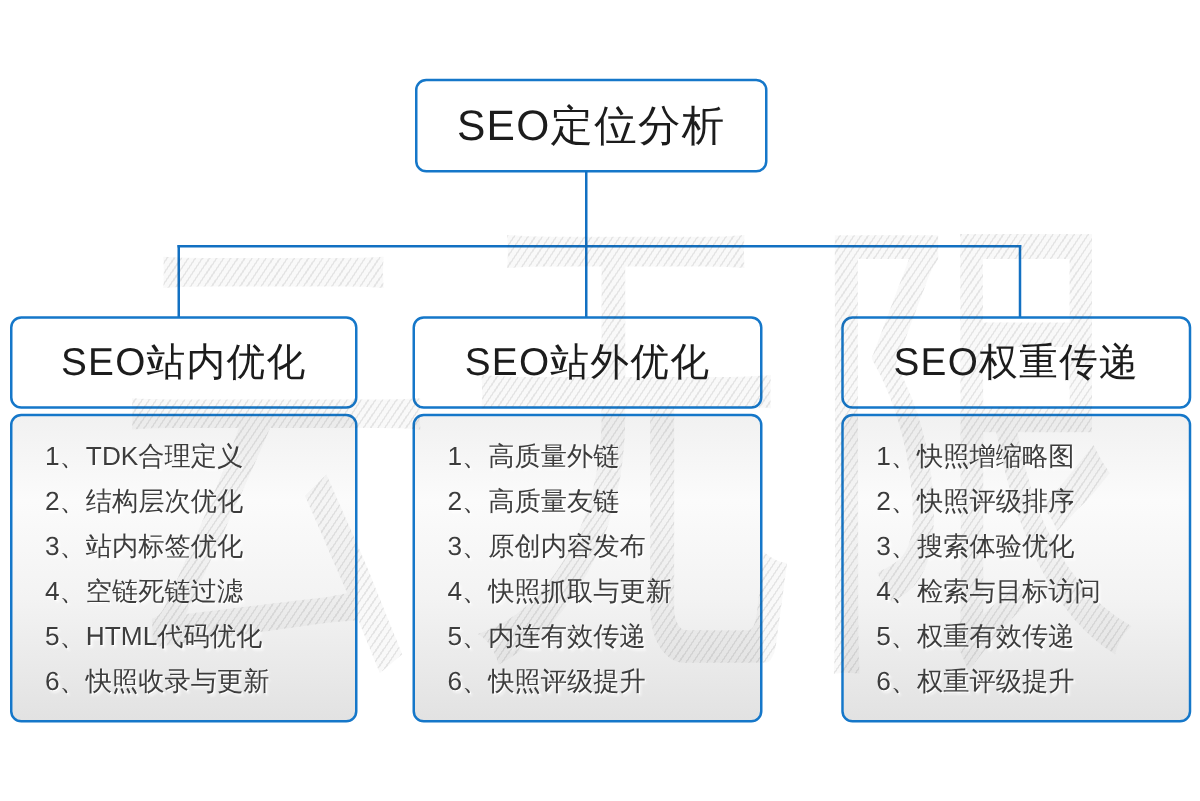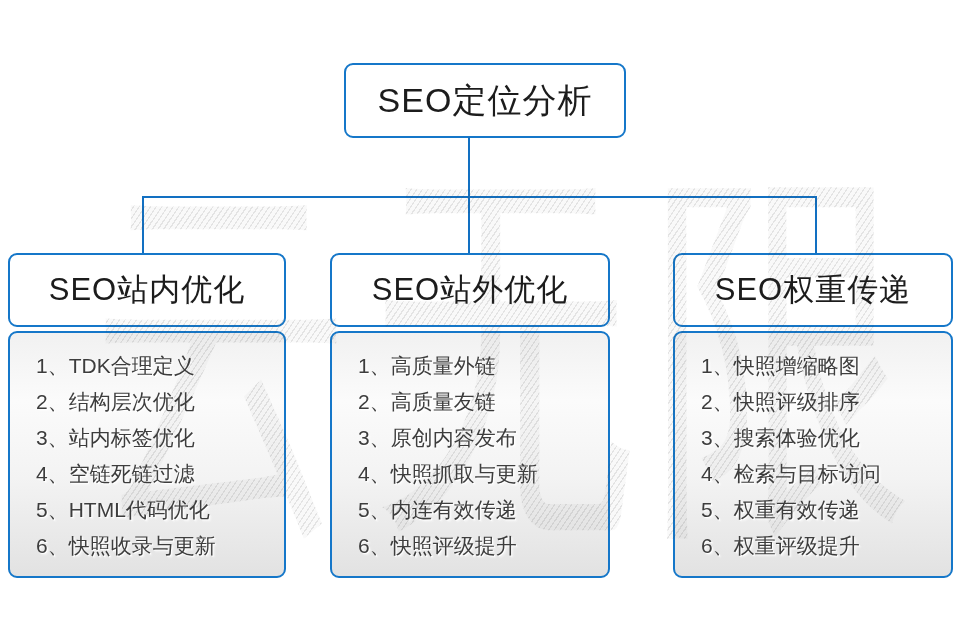--- a/index.html
+++ b/index.html
@@ -21,21 +21,21 @@
     background: #ffffff;
     border: 2px solid #1577c9;
     border-radius: 9px;
     display: flex;
     align-items: center;
     justify-content: center;
     color: #1c1c1c;
     box-sizing: border-box;
   }
   .root-box {
-    left: 344px; top: 63px;
+    left: 332px; top: 63px;
     width: 282px; height: 75px;
     font-size: 34px;
     letter-spacing: 1px;
   }
   .col-header {
     top: 253px; height: 74px;
     font-size: 31px;
     letter-spacing: 1px;
     z-index: 2;
   }

